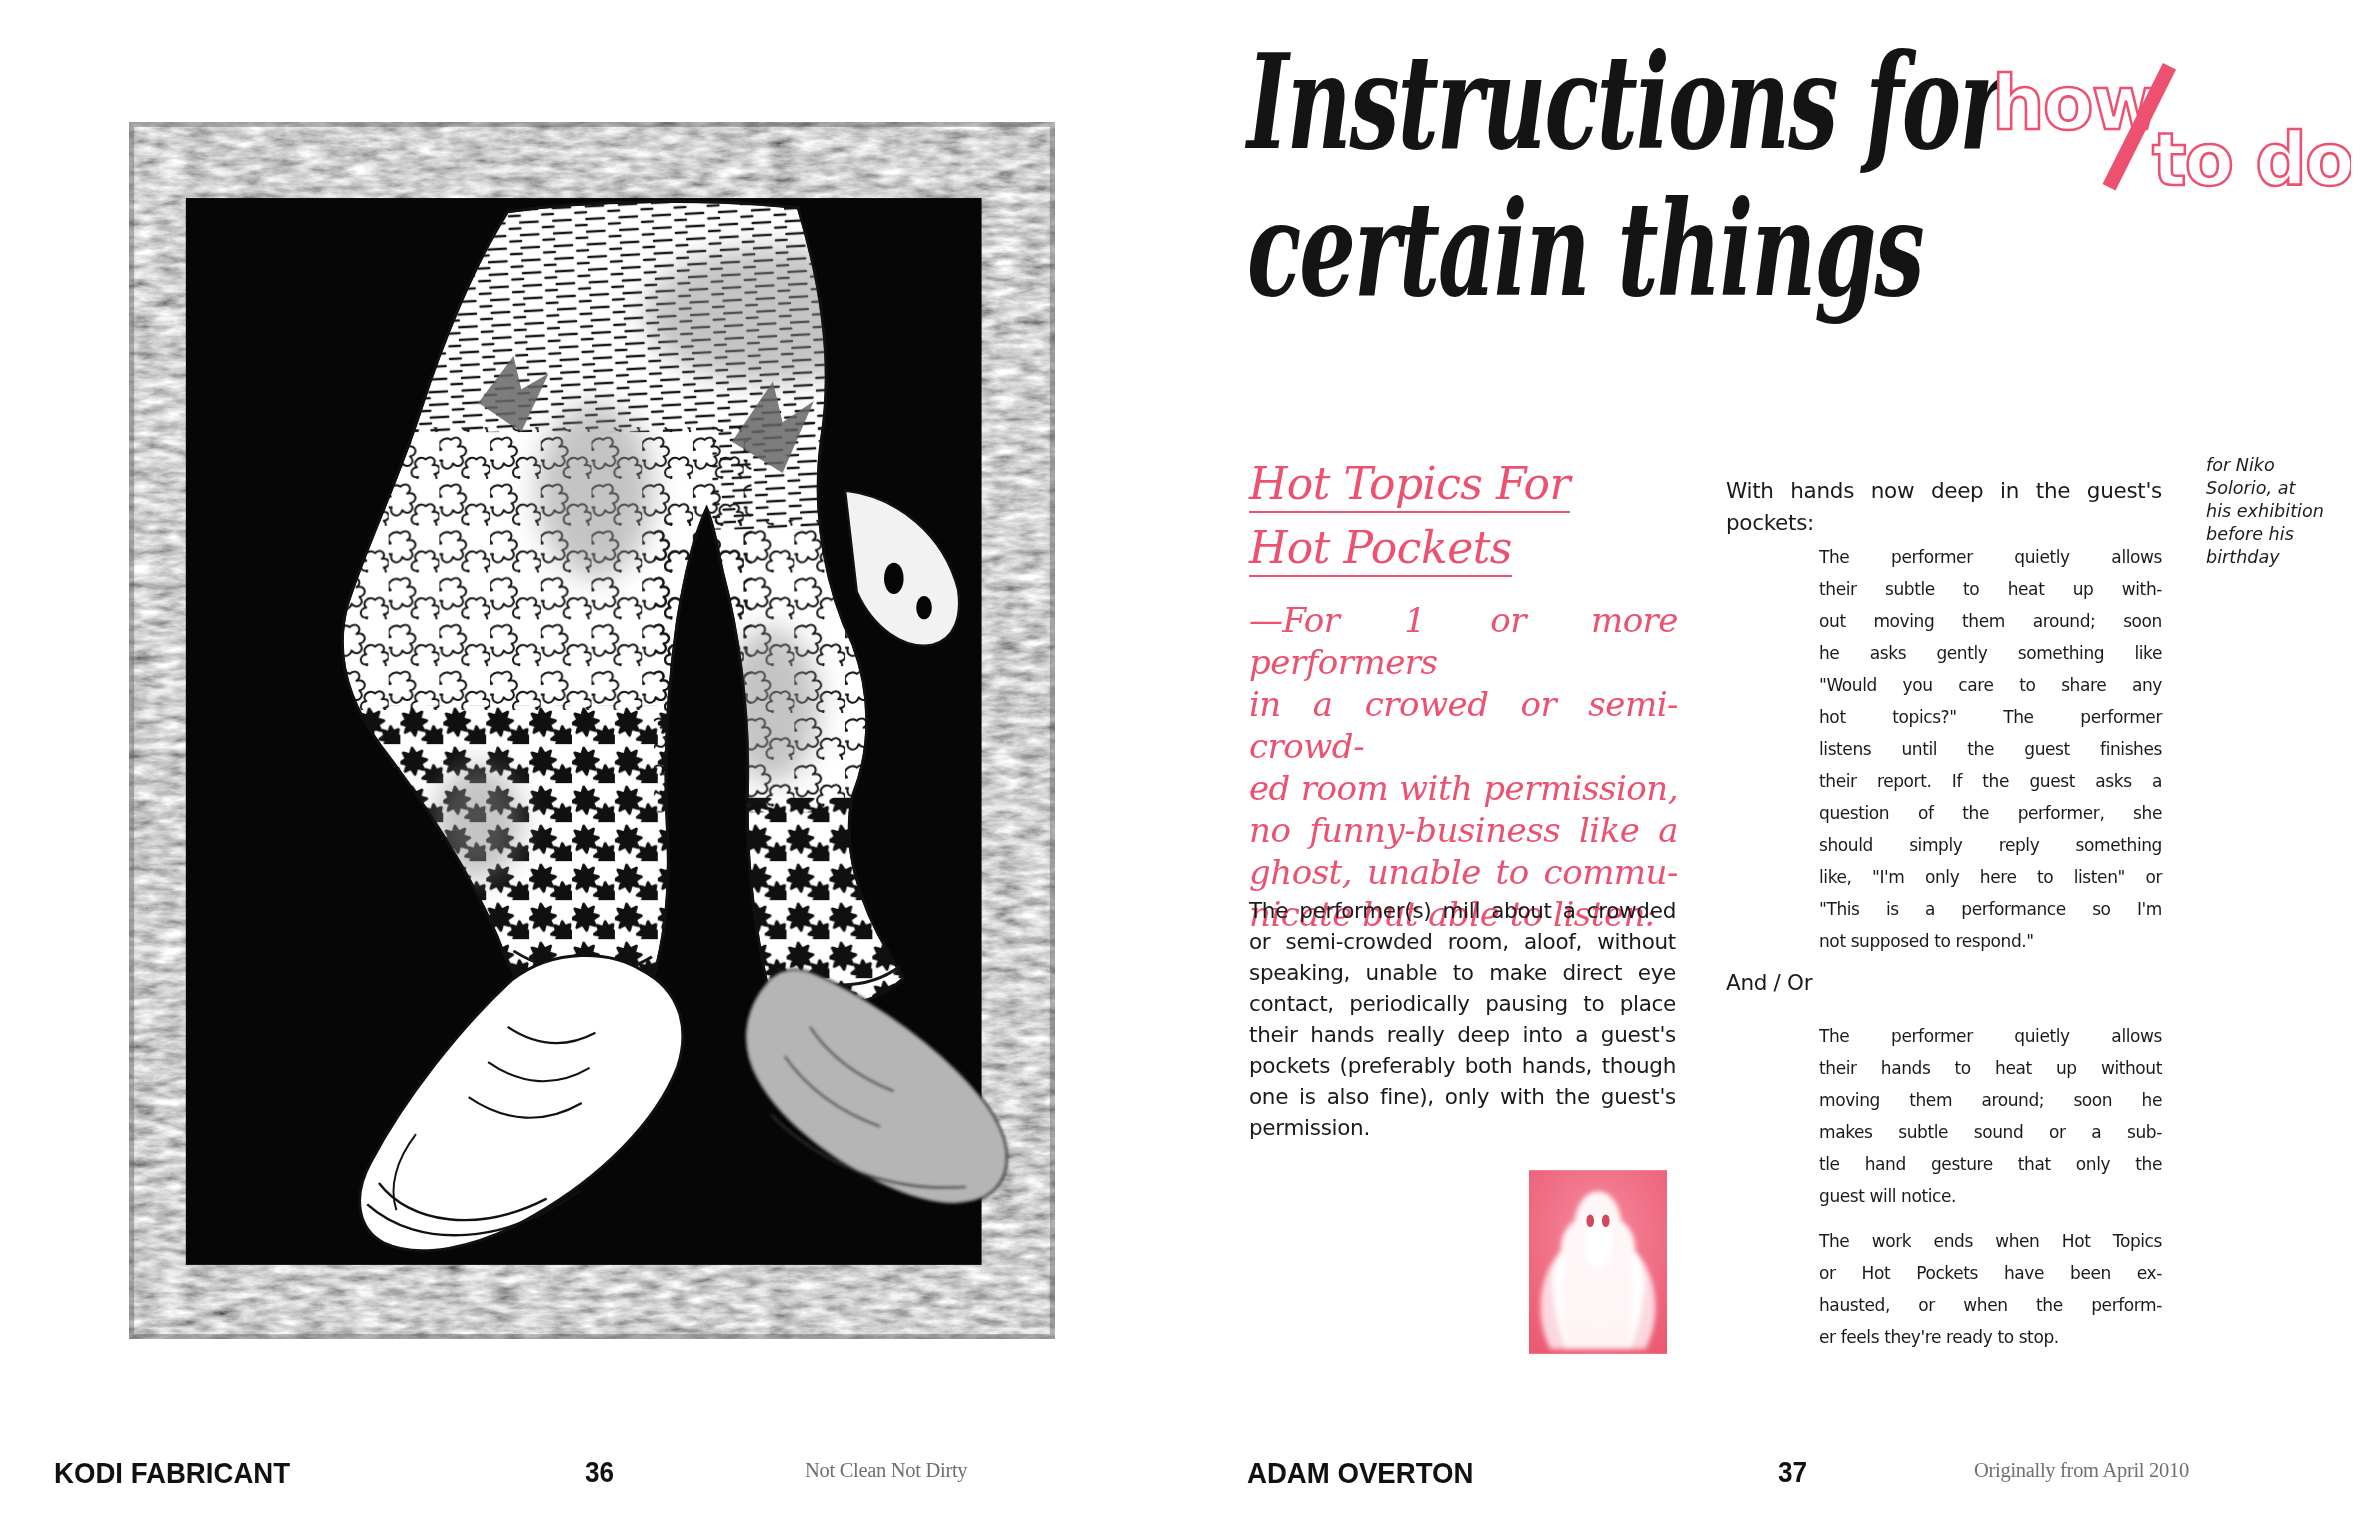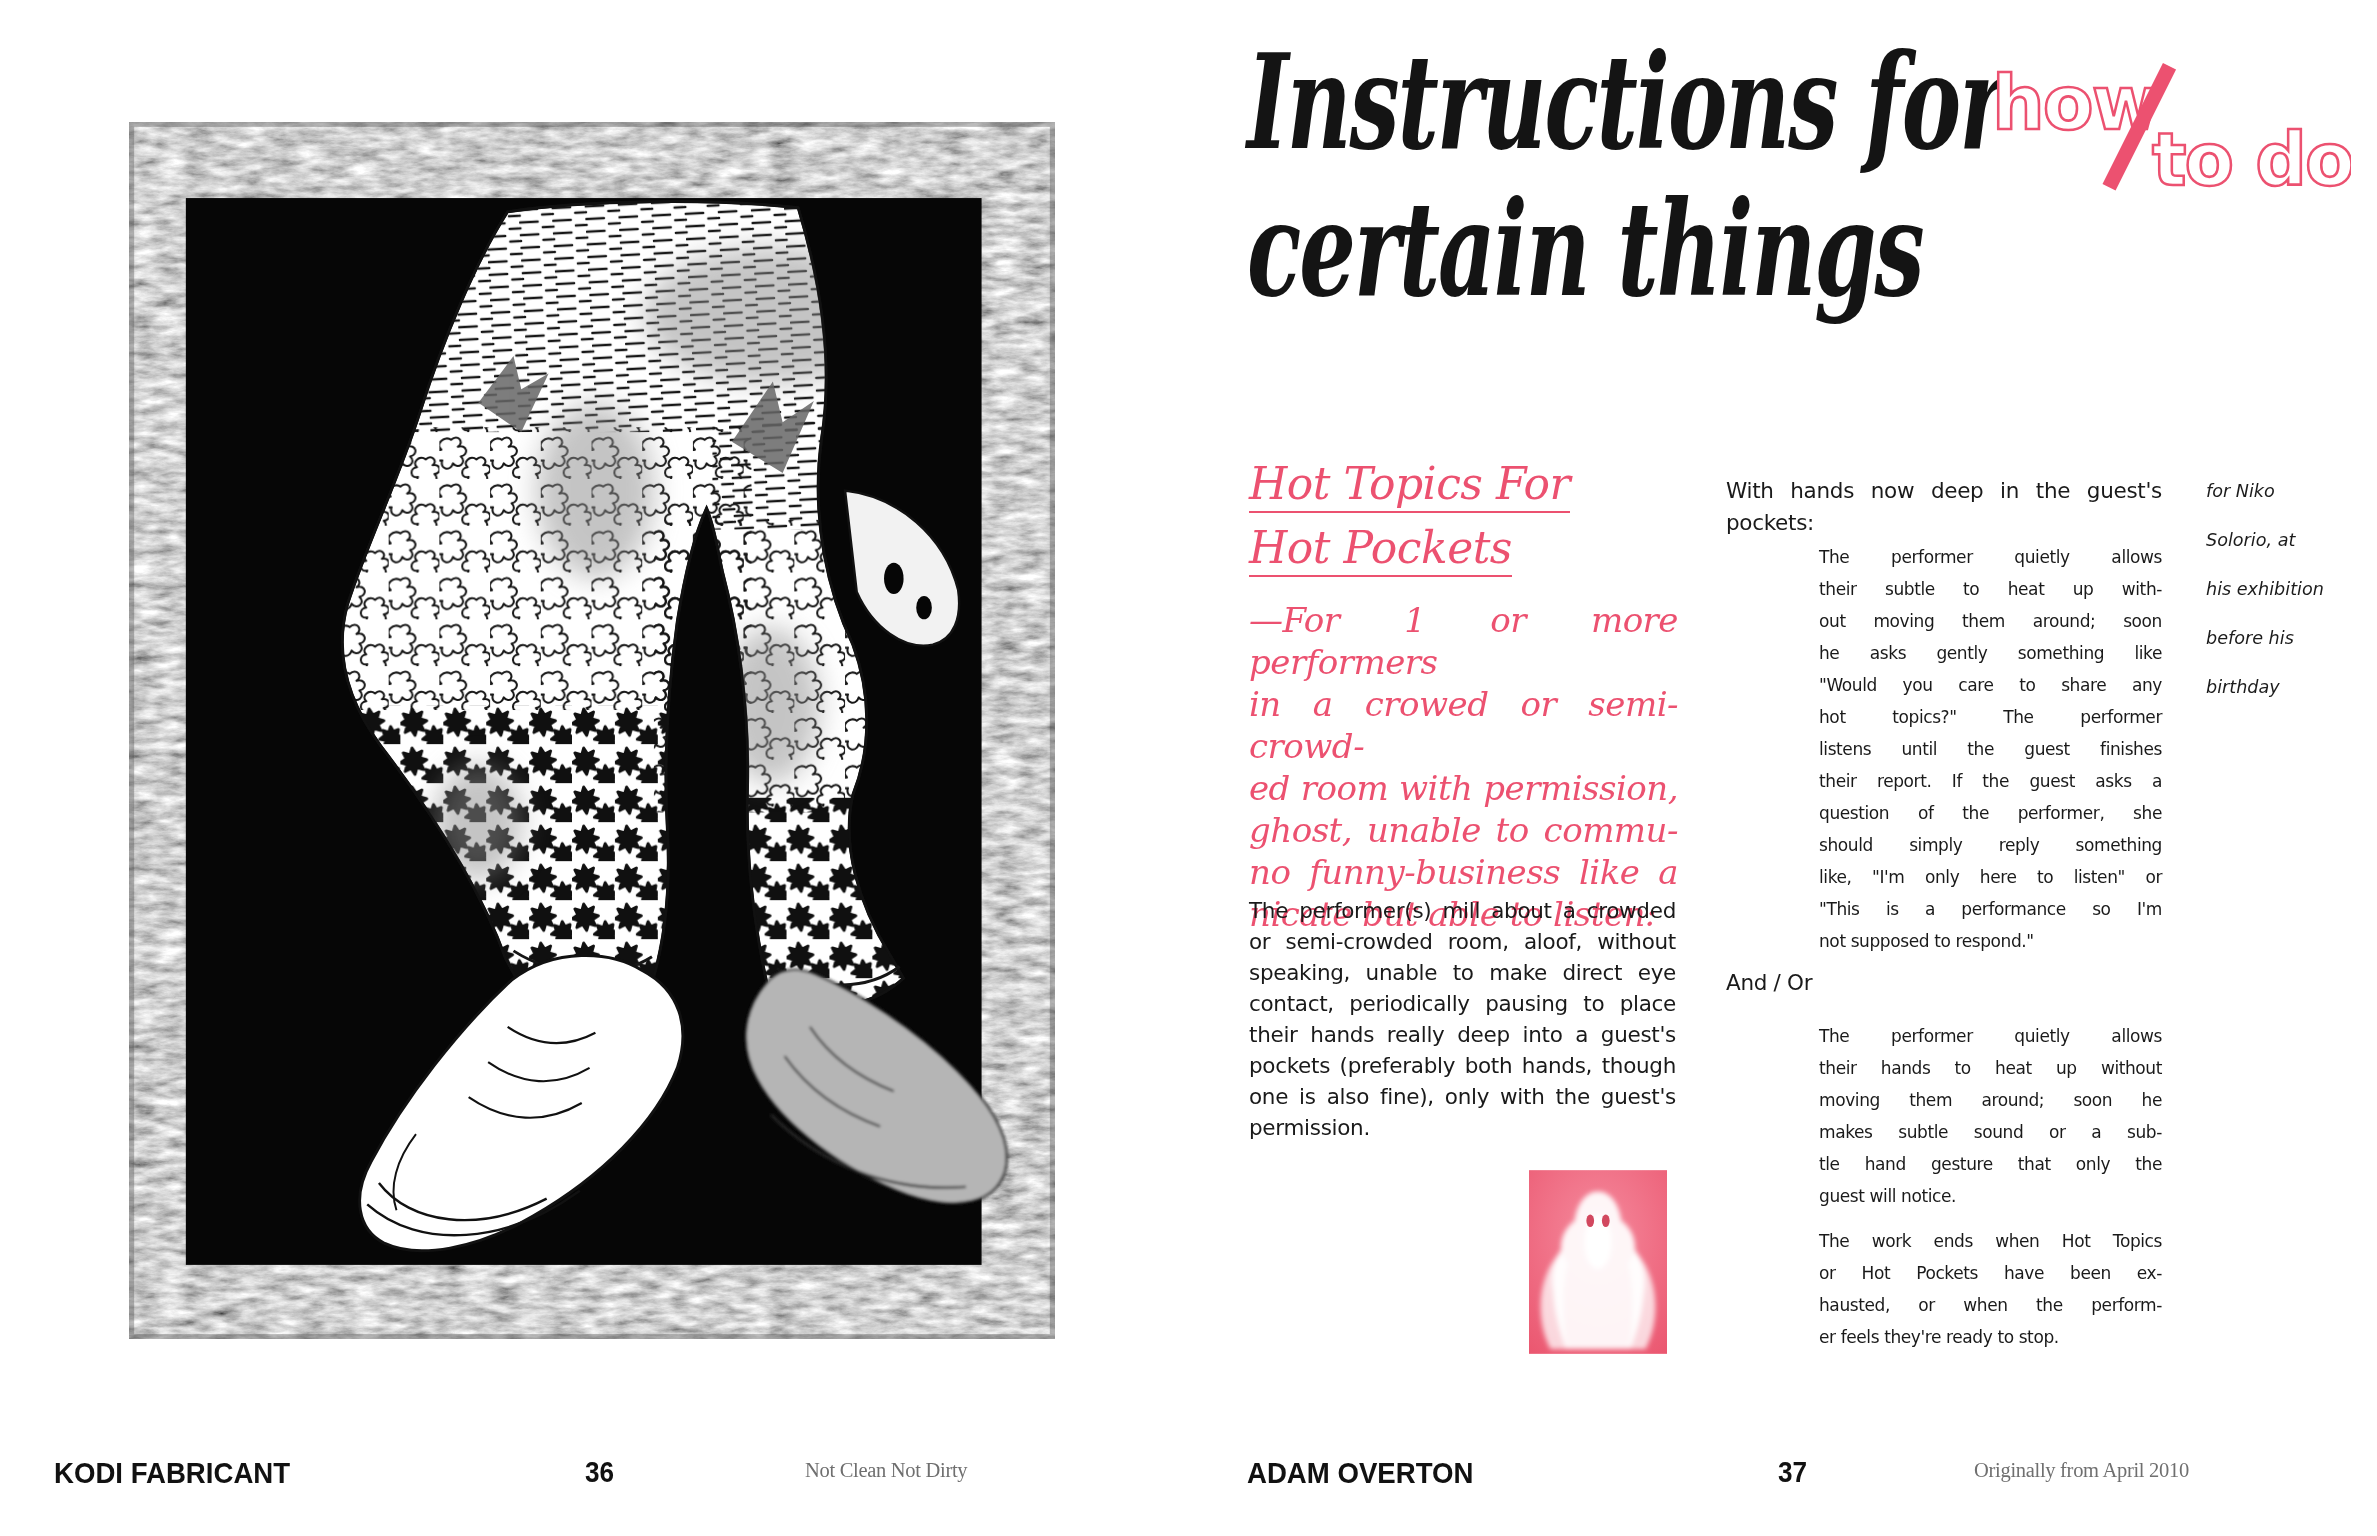--- a/index.html
+++ b/index.html
@@ -43,21 +43,21 @@
   .rpar{left:1819px;width:343px;font-size:17px;line-height:32px;
         letter-spacing:-0.4px;color:#1a1a1a;}
   .rpar1{top:541px;}
   .andor{left:1726px;top:970px;font-size:21.5px;letter-spacing:-0.3px;color:#1a1a1a;}
   .rpar2{top:1020px;}
   .rpar3{top:1225px;}
 
   
   .sidenote{left:2206px;top:454px;width:166px;font-style:italic;
             font-size:17.6px;line-height:23px;color:#1c1c1c;}
-  .sidenote .tline{white-space:nowrap;margin-top:26px;}
+  .sidenote .tline{white-space:nowrap;}
 
   
   .ghost{left:1529px;top:1170px;width:138px;height:184px;}
 
   
   .artwork{left:129px;top:122px;width:926px;height:1217px;}
 
   
   .f-author{font-weight:bold;font-family:"Liberation Sans",sans-serif;
             font-size:30px;letter-spacing:0px;transform:scaleX(0.92);
@@ -176,22 +176,22 @@
 
 <div class="abs heading">
     <div class="tline">Hot Topics For</div>
     <div class="tline last">Hot Pockets</div>
   </div>
 
 <div class="abs intro jlines">
     <div class="tline">—For 1 or more performers</div>
     <div class="tline">in a crowed or semi-crowd-</div>
     <div class="tline">ed room with permission,</div>
+    <div class="tline">no funny-business like a</div>
     <div class="tline">ghost, unable to commu-</div>
-    <div class="tline">no funny-business like a</div>
     <div class="tline last">nicate but able to listen:</div>
   </div>
 
 <div class="abs bodypar jlines">
     <div class="tline">The performer(s) mill about a crowded</div>
     <div class="tline">or semi-crowded room, aloof, without</div>
     <div class="tline">speaking, unable to make direct eye</div>
     <div class="tline">contact, periodically pausing to place</div>
     <div class="tline">their hands really deep into a guest's</div>
     <div class="tline">pockets (preferably both hands, though</div>

